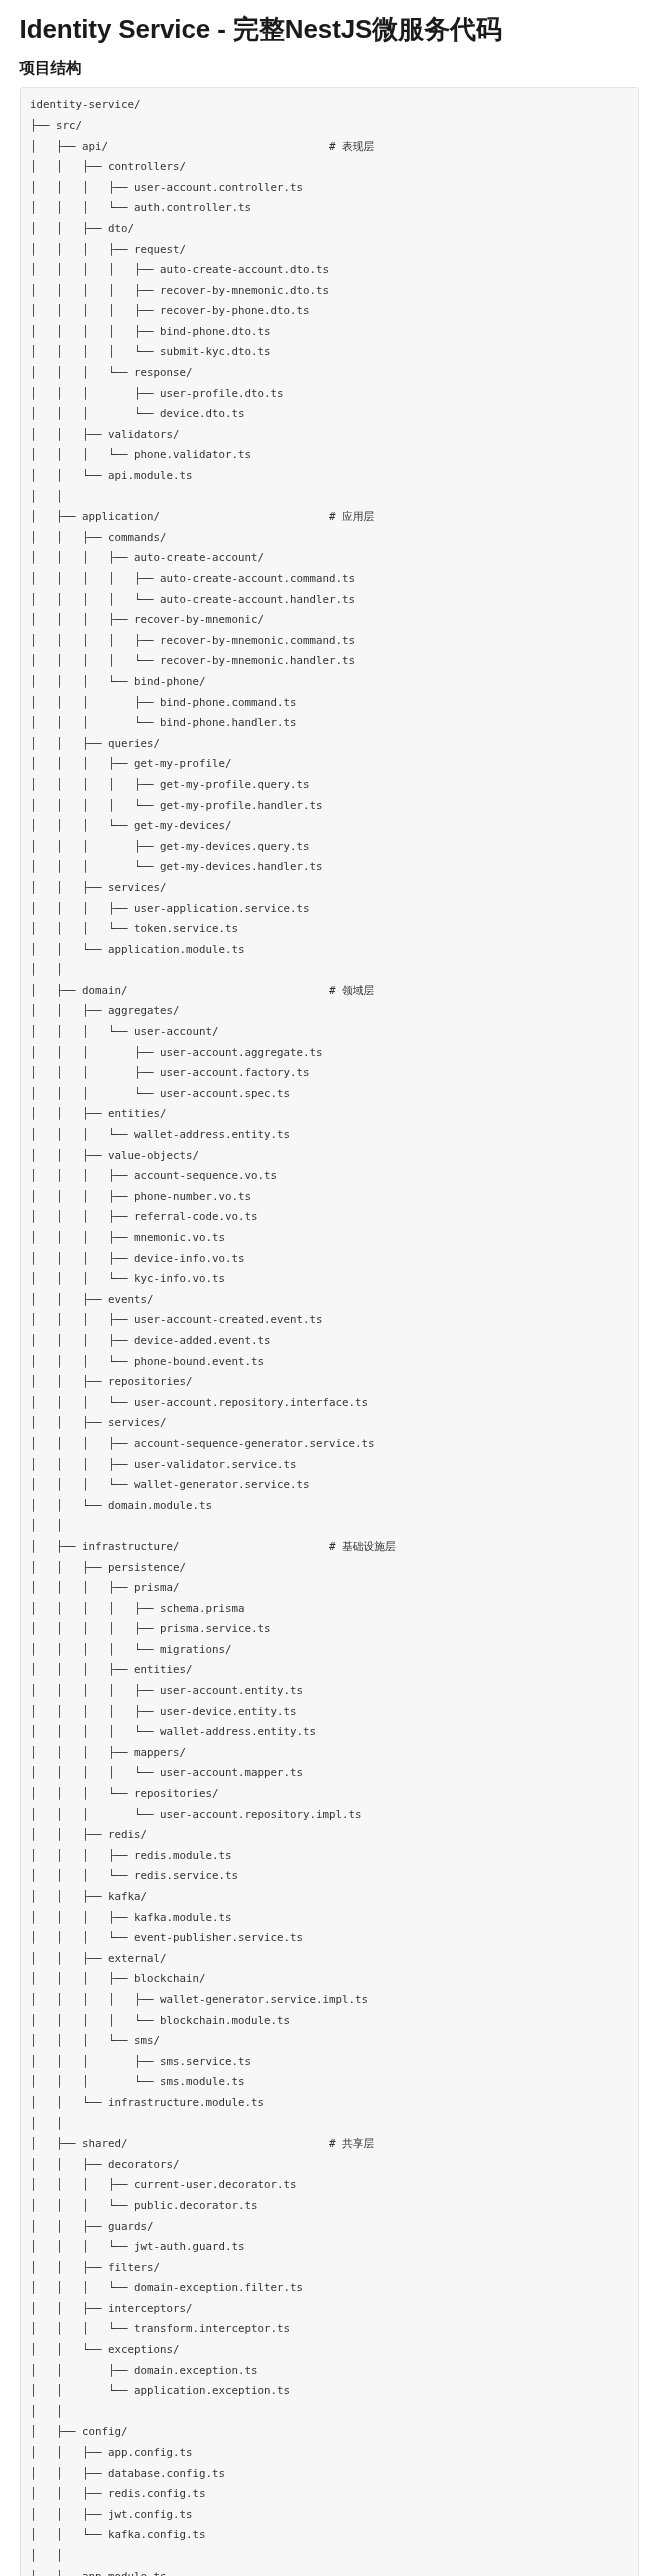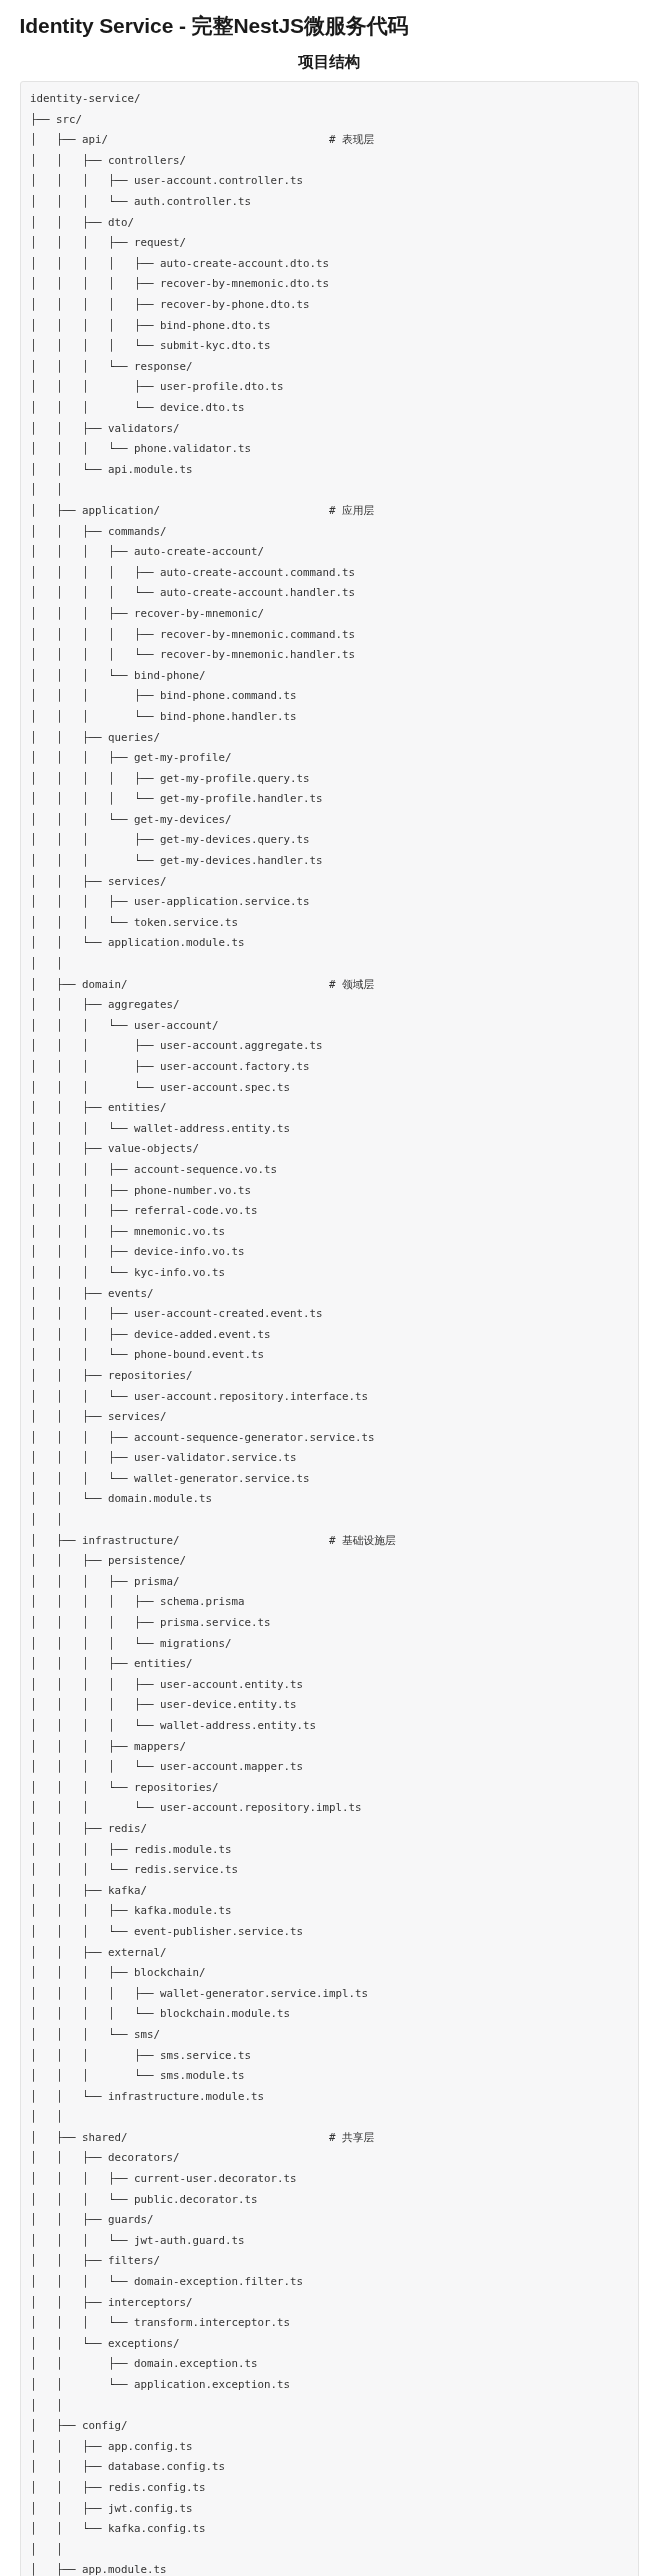--- a/index.html
+++ b/index.html
@@ -15,32 +15,31 @@
     padding: 0;
     background: var(--page-bg);
     color: var(--text);
     font-family: "Liberation Sans", sans-serif;
   }
   .page {
     width: 649px;
     padding: 13.4px 10.3px 10.3px 19.6px;
   }
   .page-title {
-    font-size: 21px;
+    font-size: 26px;
     line-height: 1.25;
     font-weight: 700;
     margin: 0 0 13.4px 0;
     letter-spacing: -0.1px;
   }
   .section-heading {
     font-size: 15.5px;
     line-height: 1.2;
     font-weight: 700;
     margin: 0 0 9.3px 0;
-    text-align: center;
   }
   .code-block {
     background: var(--code-bg);
     border: 0.5px solid var(--code-border);
     border-radius: 3.1px;
     padding: 7.2px 9.3px;
     margin: 0;
     overflow: hidden;
   }
   .tree-code {

